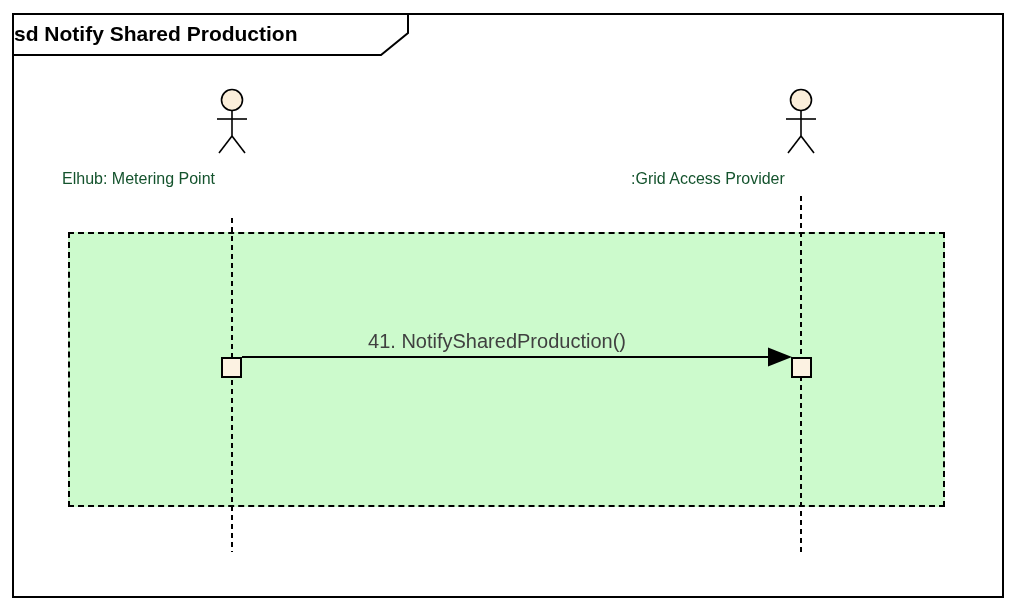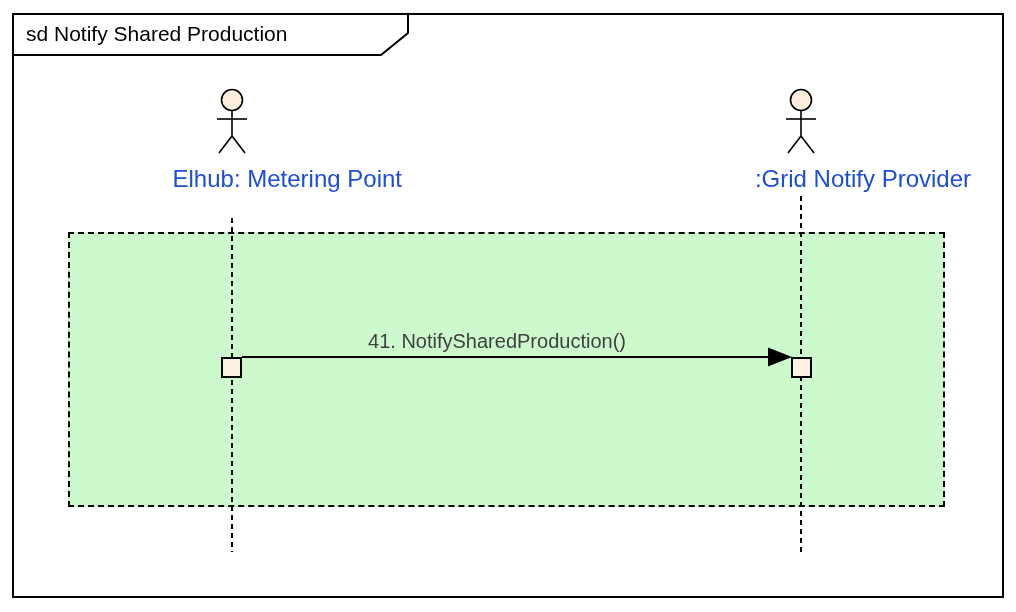--- a/index.html
+++ b/index.html
@@ -13,26 +13,26 @@
   body{background:#ffffff;font-family:"Liberation Sans","DejaVu Sans",sans-serif;}
   .canvas{
     position:relative;width:1016px;height:612px;background:#ffffff;overflow:hidden;
   }
   .frame{
     position:absolute;left:12px;top:13px;width:992px;height:585px;
     border:2px solid var(--line-color);background:var(--frame-bg);
   }
   .frame-tab{position:absolute;left:12px;top:13px;width:398px;height:43px;}
   .frame-title{
-    position:absolute;left:26px;top:13px;height:42px;line-height:42px;
-    font-size:21px;font-weight:normal;color:#000000;white-space:nowrap;
+    position:absolute;left:14px;top:13px;height:42px;line-height:42px;
+    font-size:21px;font-weight:bold;color:#000000;white-space:nowrap;
   }
   .actor{position:absolute;width:40px;height:68px;}
   .actor-label{
-    position:absolute;width:340px;text-align:right;font-size:24px;line-height:25px;color:#1d4ed8;
+    position:absolute;width:340px;text-align:left;font-size:16px;line-height:25px;color:#14532d;
   }
   .lifeline{
     position:absolute;width:2px;
     background-image:repeating-linear-gradient(to bottom,var(--line-color) 0 5px,transparent 5px 9px);
   }
   .region{
     position:absolute;left:68px;top:232px;width:877px;height:275px;
     background:var(--region-fill);border:2px dashed var(--line-color);
   }
   .message-line{
@@ -77,21 +77,21 @@
   </div>
 
   <svg class="actor" style="left:781px;top:87px;" viewBox="0 0 40 68">
     <circle cx="20" cy="13" r="10.5" style="fill:var(--actor-head-fill)" stroke="#000000" stroke-width="1.6"></circle>
     <line x1="20" y1="23.5" x2="20" y2="49" stroke="#000000" stroke-width="1.6"></line>
     <line x1="5" y1="32" x2="35" y2="32" stroke="#000000" stroke-width="1.6"></line>
     <line x1="20" y1="49" x2="7" y2="66" stroke="#000000" stroke-width="1.6"></line>
     <line x1="20" y1="49" x2="33" y2="66" stroke="#000000" stroke-width="1.6"></line>
   </svg>
   <div class="actor-label" style="left:631px;top:166px;">
-    <div>:Grid Notify Provider</div>
+    <div>:Grid Access Provider</div>
   </div>
 
   <div class="message-label">41. NotifySharedProduction()</div>
   <div class="message-line"></div>
   <svg class="arrowhead" viewBox="0 0 25 20">
     <polygon points="0,0.5 24,10 0,19.5" fill="#000000"></polygon>
   </svg>
 
   <div class="activation" style="left:221px;"></div>
   <div class="activation" style="left:791px;"></div>

